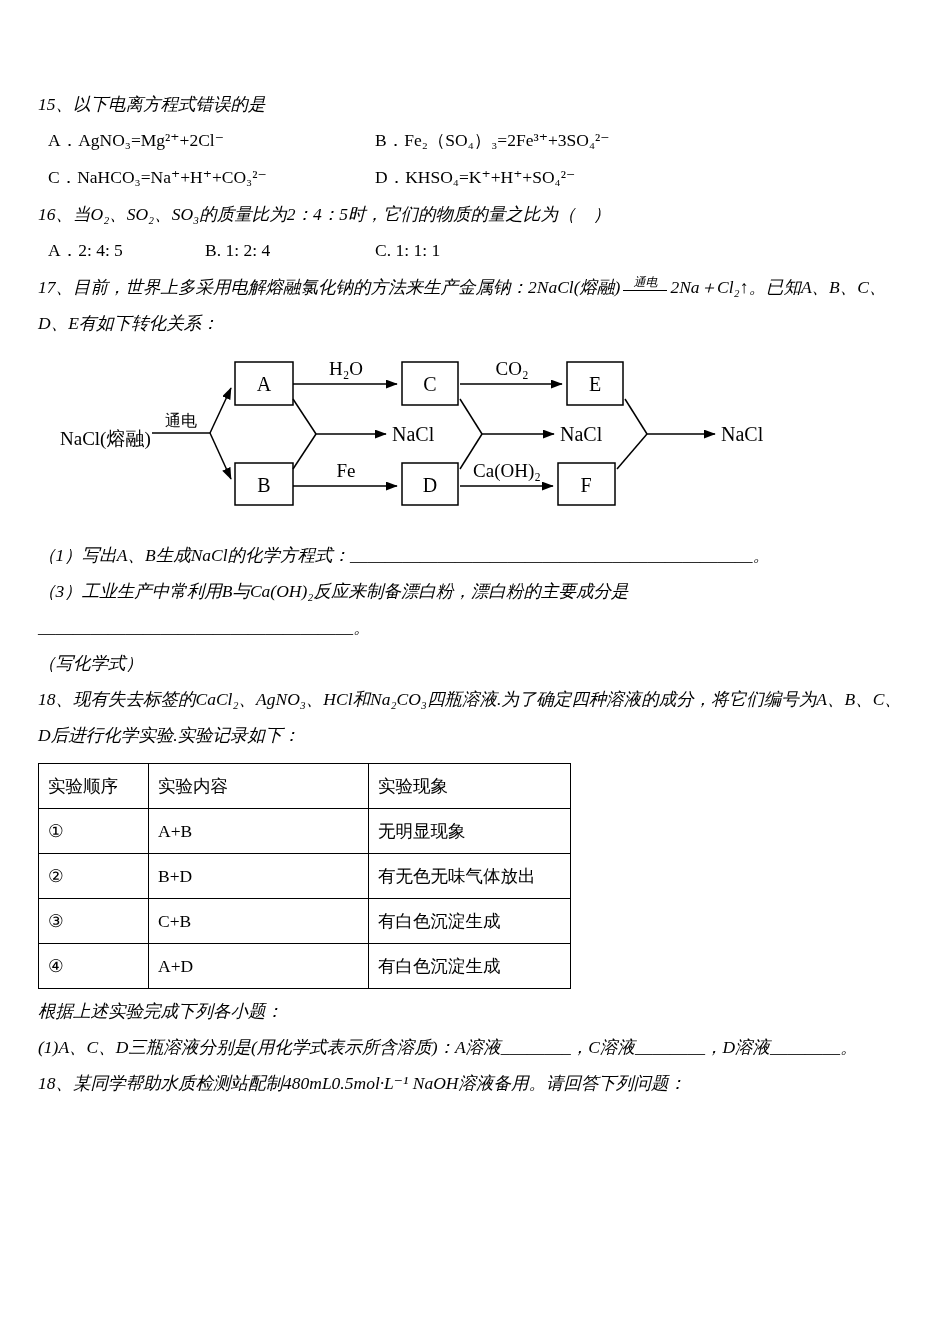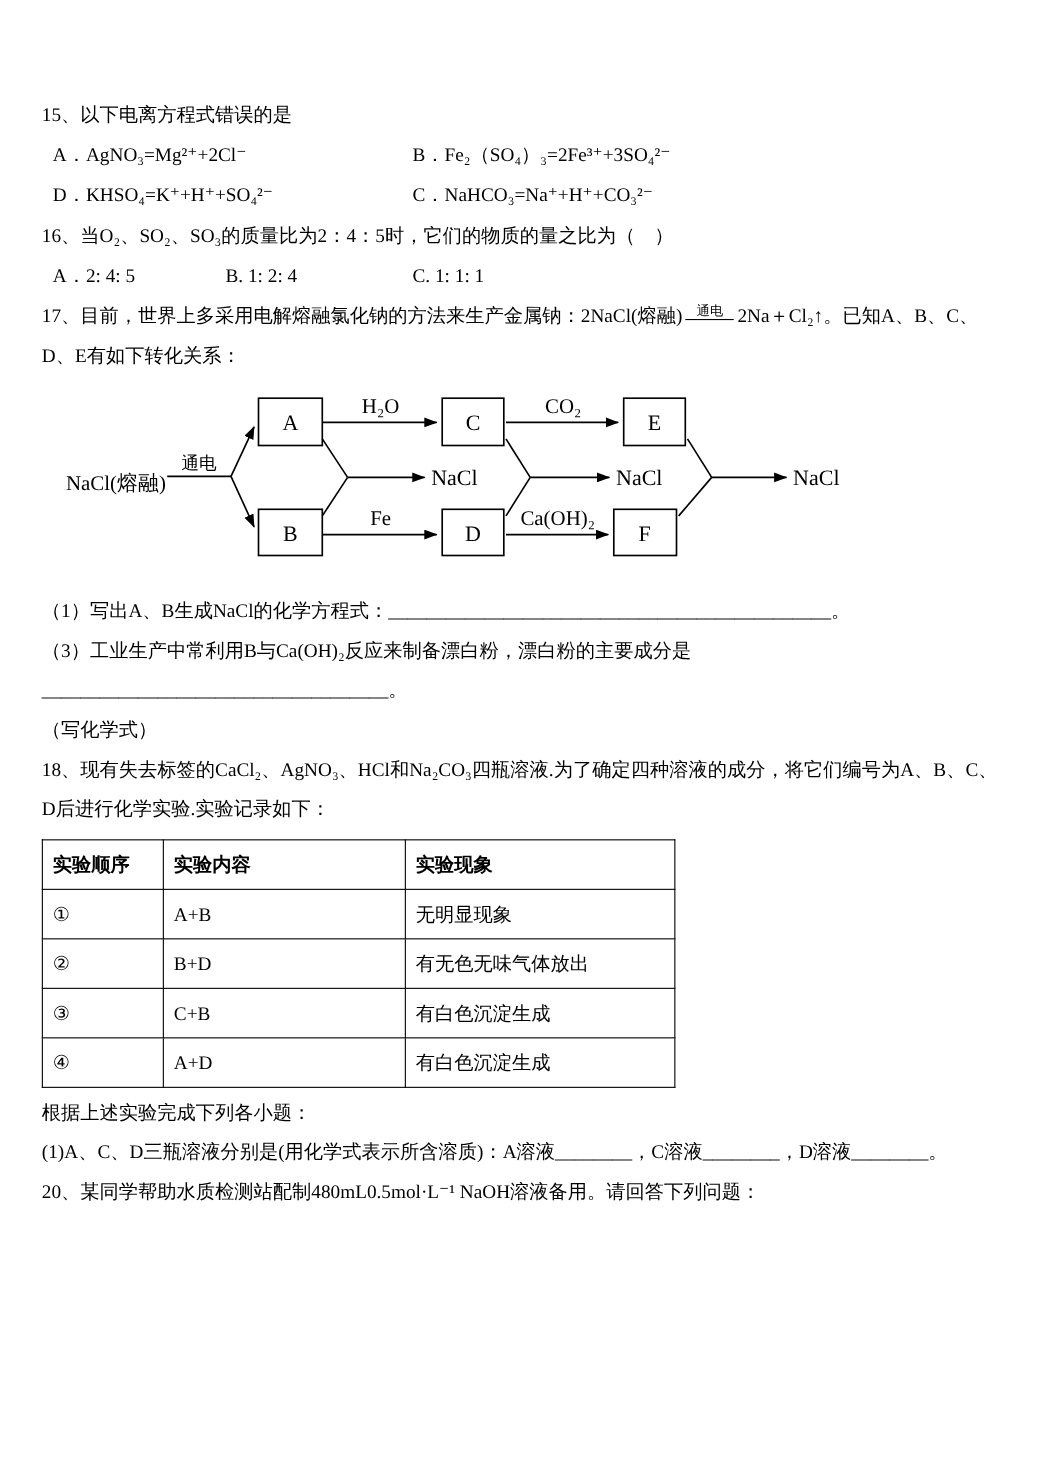--- a/index.html
+++ b/index.html
@@ -4,48 +4,48 @@
 <style>
   * { box-sizing: border-box; }
   html, body { margin: 0; padding: 0; }
   body {
     width: 950px; height: 1344px; overflow: hidden;
     background: #ffffff; color: #000000;
     font-family: "Liberation Serif", "DejaVu Serif", serif;
     font-size: 17.5px;
   }
   .page { padding: 86px 38px 0 38px; }
-  p { margin: 0; line-height: 36px; }
+  p { margin: 0; line-height: 36px; font-style: italic; }
   .opt-row-2 { display: grid; grid-template-columns: 327px 1fr; padding-left: 10px; line-height: 37px; }
   .opt-row-4 { display: grid; grid-template-columns: 157px 170px 165px 1fr; padding-left: 10px; line-height: 37px; }
   .over-arrow { display: inline-block; vertical-align: 7px; margin: 0 3px; }
   .over-arrow .lbl { display: block; font-size: 12px; line-height: 13px; padding: 0 10px 1px 10px; border-bottom: 1.5px solid #000; }
   svg.diagram { display: block; margin: 12px 0 12px 12px; }
   .diagram text { font-family: "Liberation Serif", "DejaVu Serif", serif; fill: #000; }
   table.exp { border-collapse: collapse; margin: 10px 0 4px 0; }
   .exp th, .exp td {
     border: 1px solid #000; padding: 12px 9px; font-size: 17.5px;
     text-align: left; vertical-align: middle; line-height: 20px;
   }
-  .exp th { font-weight: 700; }
-  .exp .c1 { width: 110px; } .exp .c2 { width: 220px; } .exp .c3 { width: 245px; }
+  .exp th { font-weight: 400; }
+  .exp .c1 { width: 110px; } .exp .c2 { width: 220px; } .exp .c3 { width: 202px; }
 </style>
 </head>
 <body>
 
 <div class="page">
 
   <p>15、以下电离方程式错误的是</p>
   <div class="opt-row-2">
     <span>A．AgNO₃=Mg²⁺+2Cl⁻</span>
     <span>B．Fe₂（SO₄）₃=2Fe³⁺+3SO₄²⁻</span>
   </div>
   <div class="opt-row-2">
+    <span>C．NaHCO₃=Na⁺+H⁺+CO₃²⁻</span>
     <span>D．KHSO₄=K⁺+H⁺+SO₄²⁻</span>
-    <span>C．NaHCO₃=Na⁺+H⁺+CO₃²⁻</span>
   </div>
 
   <p>16、当O₂、SO₂、SO₃的质量比为2：4：5时，它们的物质的量之比为（　）</p>
   <div class="opt-row-4">
     <span>A．2: 4: 5</span>
     <span>B. 1: 2: 4</span>
     <span>C. 1: 1: 1</span>
   </div>
 
 
@@ -139,15 +139,15 @@
         <td>④</td>
         <td>A+D</td>
         <td>有白色沉淀生成</td>
       </tr>
     </tbody>
   </table>
 
   <p>根据上述实验完成下列各小题：</p>
   <p>(1)A、C、D三瓶溶液分别是(用化学式表示所含溶质)：A溶液________，C溶液________，D溶液________。</p>
 
-  <p>20、某同学帮助水质检测站配制480mL0.5mol·L⁻¹ NaOH溶液备用。请回答下列问题：</p>
+  <p>18、某同学帮助水质检测站配制480mL0.5mol·L⁻¹ NaOH溶液备用。请回答下列问题：</p>
 
 </div>
 
 </body></html>

